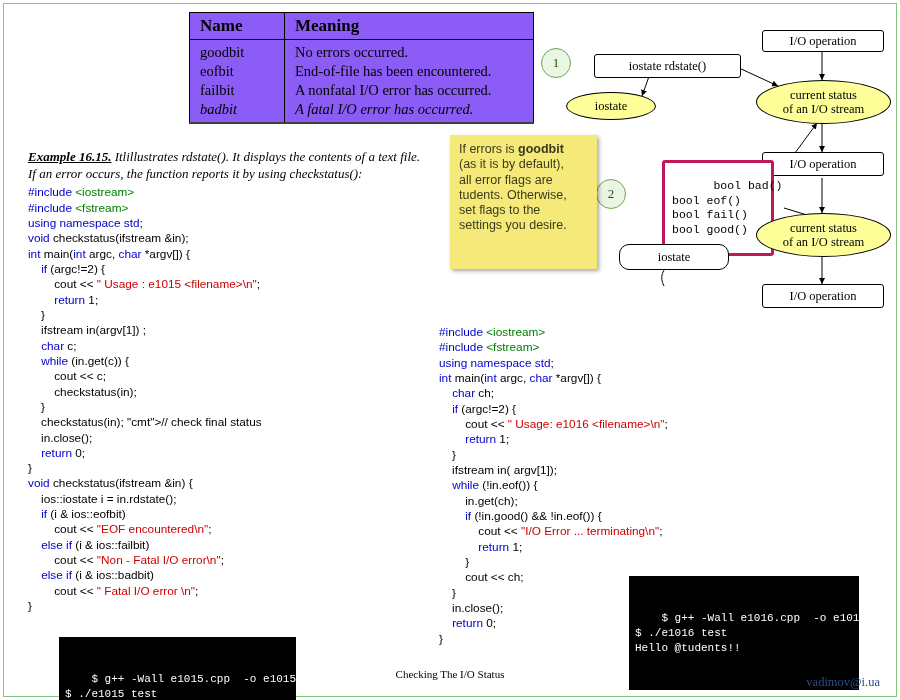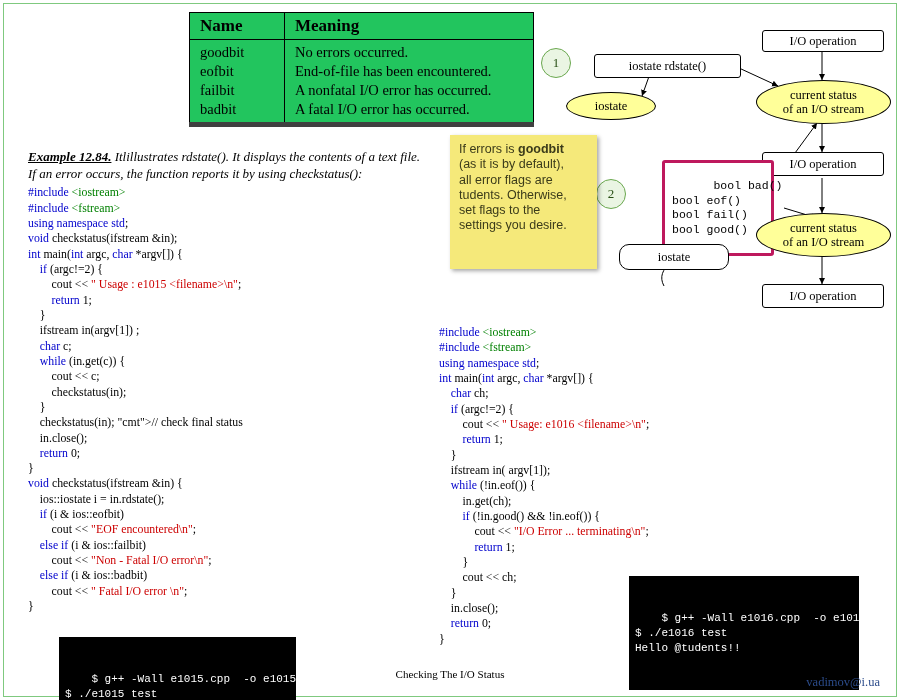--- a/index.html
+++ b/index.html
@@ -12,35 +12,35 @@
     position:relative;
   }
   .page{
     position:absolute;left:3px;top:3px;width:894px;height:694px;
     border:1px solid #7fc97f;
     box-sizing:border-box;
     background:#fff;
   }
   
   .table-wrap{position:absolute;left:185px;top:8px;width:345px;}
-  table.mean{border-collapse:collapse;width:100%;background:#22c55e;}
+  table.mean{border-collapse:collapse;width:100%;background:#8b5cf6;}
   table.mean th, table.mean td{border:1px solid #000;padding:0;}
   table.mean th{
     font-family:"Liberation Serif", serif;
     font-size:17px;font-weight:bold;text-align:left;
     padding:3px 6px 3px 10px;
   }
   table.mean td{
     font-family:"Liberation Serif", serif;
     font-size:14.5px;padding:1px 6px 1px 10px;
     border-left:1px solid #000;border-right:1px solid #000;
     border-top:none;border-bottom:none;
   }
   table.mean tr.first td{padding-top:4px;}
-  table.mean tr.last td{padding-bottom:4px;border-bottom:5px solid #404040;}
+  table.mean tr.last td{padding-bottom:4px;border-bottom:2px solid #404040;font-style:italic;}
   .cellname{width:78px;}
   
   .flow{position:absolute;left:530px;top:14px;width:365px;height:305px;}
   .box{
     position:absolute;background:#fff;border:1px solid #000;border-radius:3px;
     font-family:"Liberation Serif", serif;font-size:12.5px;
     display:flex;align-items:center;justify-content:center;
     text-align:center;line-height:1.15;
   }
   .ellipse{
@@ -72,21 +72,21 @@
   }
   .sticky b{font-weight:bold;}
   
   .ex-head{
     font-family:"Liberation Serif", serif;font-size:13px;color:#000;
     line-height:1.28;
   }
   .ex-head .lbl{font-weight:bold;font-style:italic;text-decoration:underline;}
   .ex-head .txt{font-style:italic;}
   .code{
-    font-family:Liberation Serif, serif;
+    font-family:Liberation Sans, sans-serif;
     font-size:11.8px;line-height:1.30;white-space:pre;color:#000;
   }
   .kw{color:#0000cc;}
   .str{color:#cc0000;}
   .inc{color:#008000;}
   .term{
     position:absolute;background:#000;color:#fff;
     font-family:"Liberation Mono", monospace;font-size:11px;
     padding:20px 6px;line-height:1.35;white-space:pre;
   }
@@ -217,21 +217,21 @@
     <span>If errors is </span><b>goodbit</b><br>
     <span>(as it is by default),</span><br>
     <span>all error flags are</span><br>
     <span>tudents. Otherwise,</span><br>
     <span>set flags to the</span><br>
     <span>settings you desire.</span>
   </div>
 
   <div style="position:absolute;left:24px;top:145px;width:400px;">
     <div class="ex-head">
-      <span class="lbl">Example 12.84.</span>
+      <span class="lbl">Example 16.15.</span>
       <span class="txt">Itlillustrates rdstate(). It displays the contents of a text file. If an error occurs, the function reports it by using checkstatus():</span>
     </div>
     <div class="code" style="margin-top:3px;"><span id="code1"><span class="kw">#include</span> <span class="inc">&lt;iostream&gt;</span>
 <span class="kw">#include</span> <span class="inc">&lt;fstream&gt;</span>
 <span class="kw">using</span> <span class="kw">namespace</span> <span class="kw">std</span>;
 <span class="kw">void</span> checkstatus(ifstream &amp;in);
 <span class="kw">int</span> main(<span class="kw">int</span> argc, <span class="kw">char</span> *argv[]) {
     <span class="kw">if</span> (argc!=2) {
         cout &lt;&lt; <span class="str">" Usage : e1015 &lt;filename&gt;\n"</span>;
         <span class="kw">return</span> 1;

